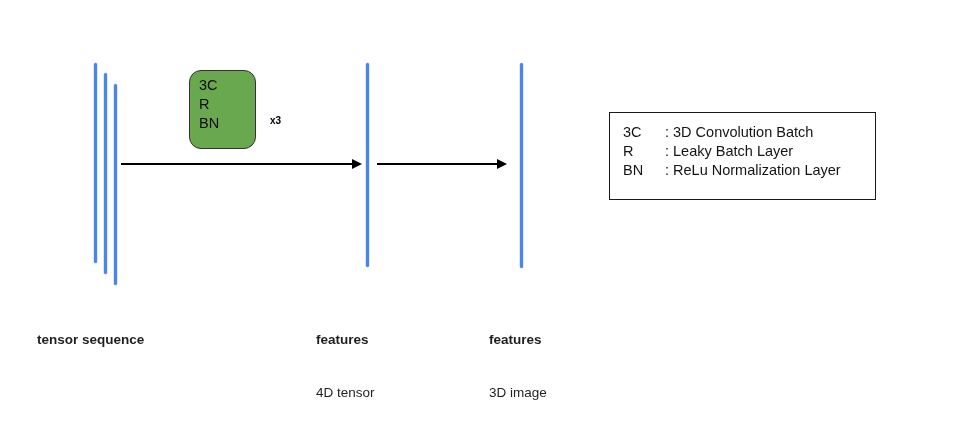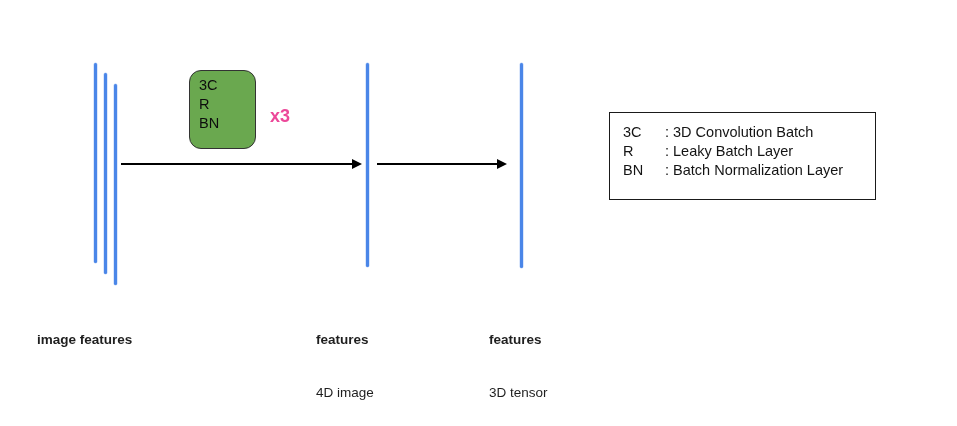--- a/index.html
+++ b/index.html
@@ -45,24 +45,24 @@
     border-radius:12px;
     padding:5px 0 0 9px;
     font-size:14.5px;
     line-height:19px;
     color:#0d0d0d;
   }
   .conv-box span{display:block;}
 
   .multiplier{
     position:absolute;
-    left:270px;top:106px;
-    font-size:18px;
+    left:270px;top:115px;
+    font-size:10px;
     font-weight:700;
-    color:#ec4899;
+    color:#000000;
   }
 
   
   .arrow{
     position:absolute;
     height:2px;
     background:var(--ink);
   }
   .arrow .head{
     position:absolute;
@@ -130,44 +130,44 @@
 
   <div class="vline feat1"></div>
 
   <div class="arrow a2">
     <div class="head"></div>
   </div>
 
   <div class="vline feat2"></div>
 
   <div class="stage-label s1">
-    <span class="title">image features</span>
+    <span class="title">tensor sequence</span>
     
   </div>
 
   <div class="stage-label s2">
     <span class="title">features</span>
-    <span class="ln">4D image</span>
+    <span class="ln">4D tensor</span>
     
   </div>
 
   <div class="stage-label s3">
     <span class="title">features</span>
-    <span class="ln">3D tensor</span>
+    <span class="ln">3D image</span>
     
   </div>
 
   <div class="legend">
     <div class="legend-row">
       <span>3C</span>
       <span>: 3D Convolution Batch</span>
     </div>
     <div class="legend-row">
       <span>R</span>
       <span>: Leaky Batch Layer</span>
     </div>
     <div class="legend-row">
       <span>BN</span>
-      <span>: Batch Normalization Layer</span>
+      <span>: ReLu Normalization Layer</span>
     </div>
   </div>
 
 </div>
 
 </body></html>

